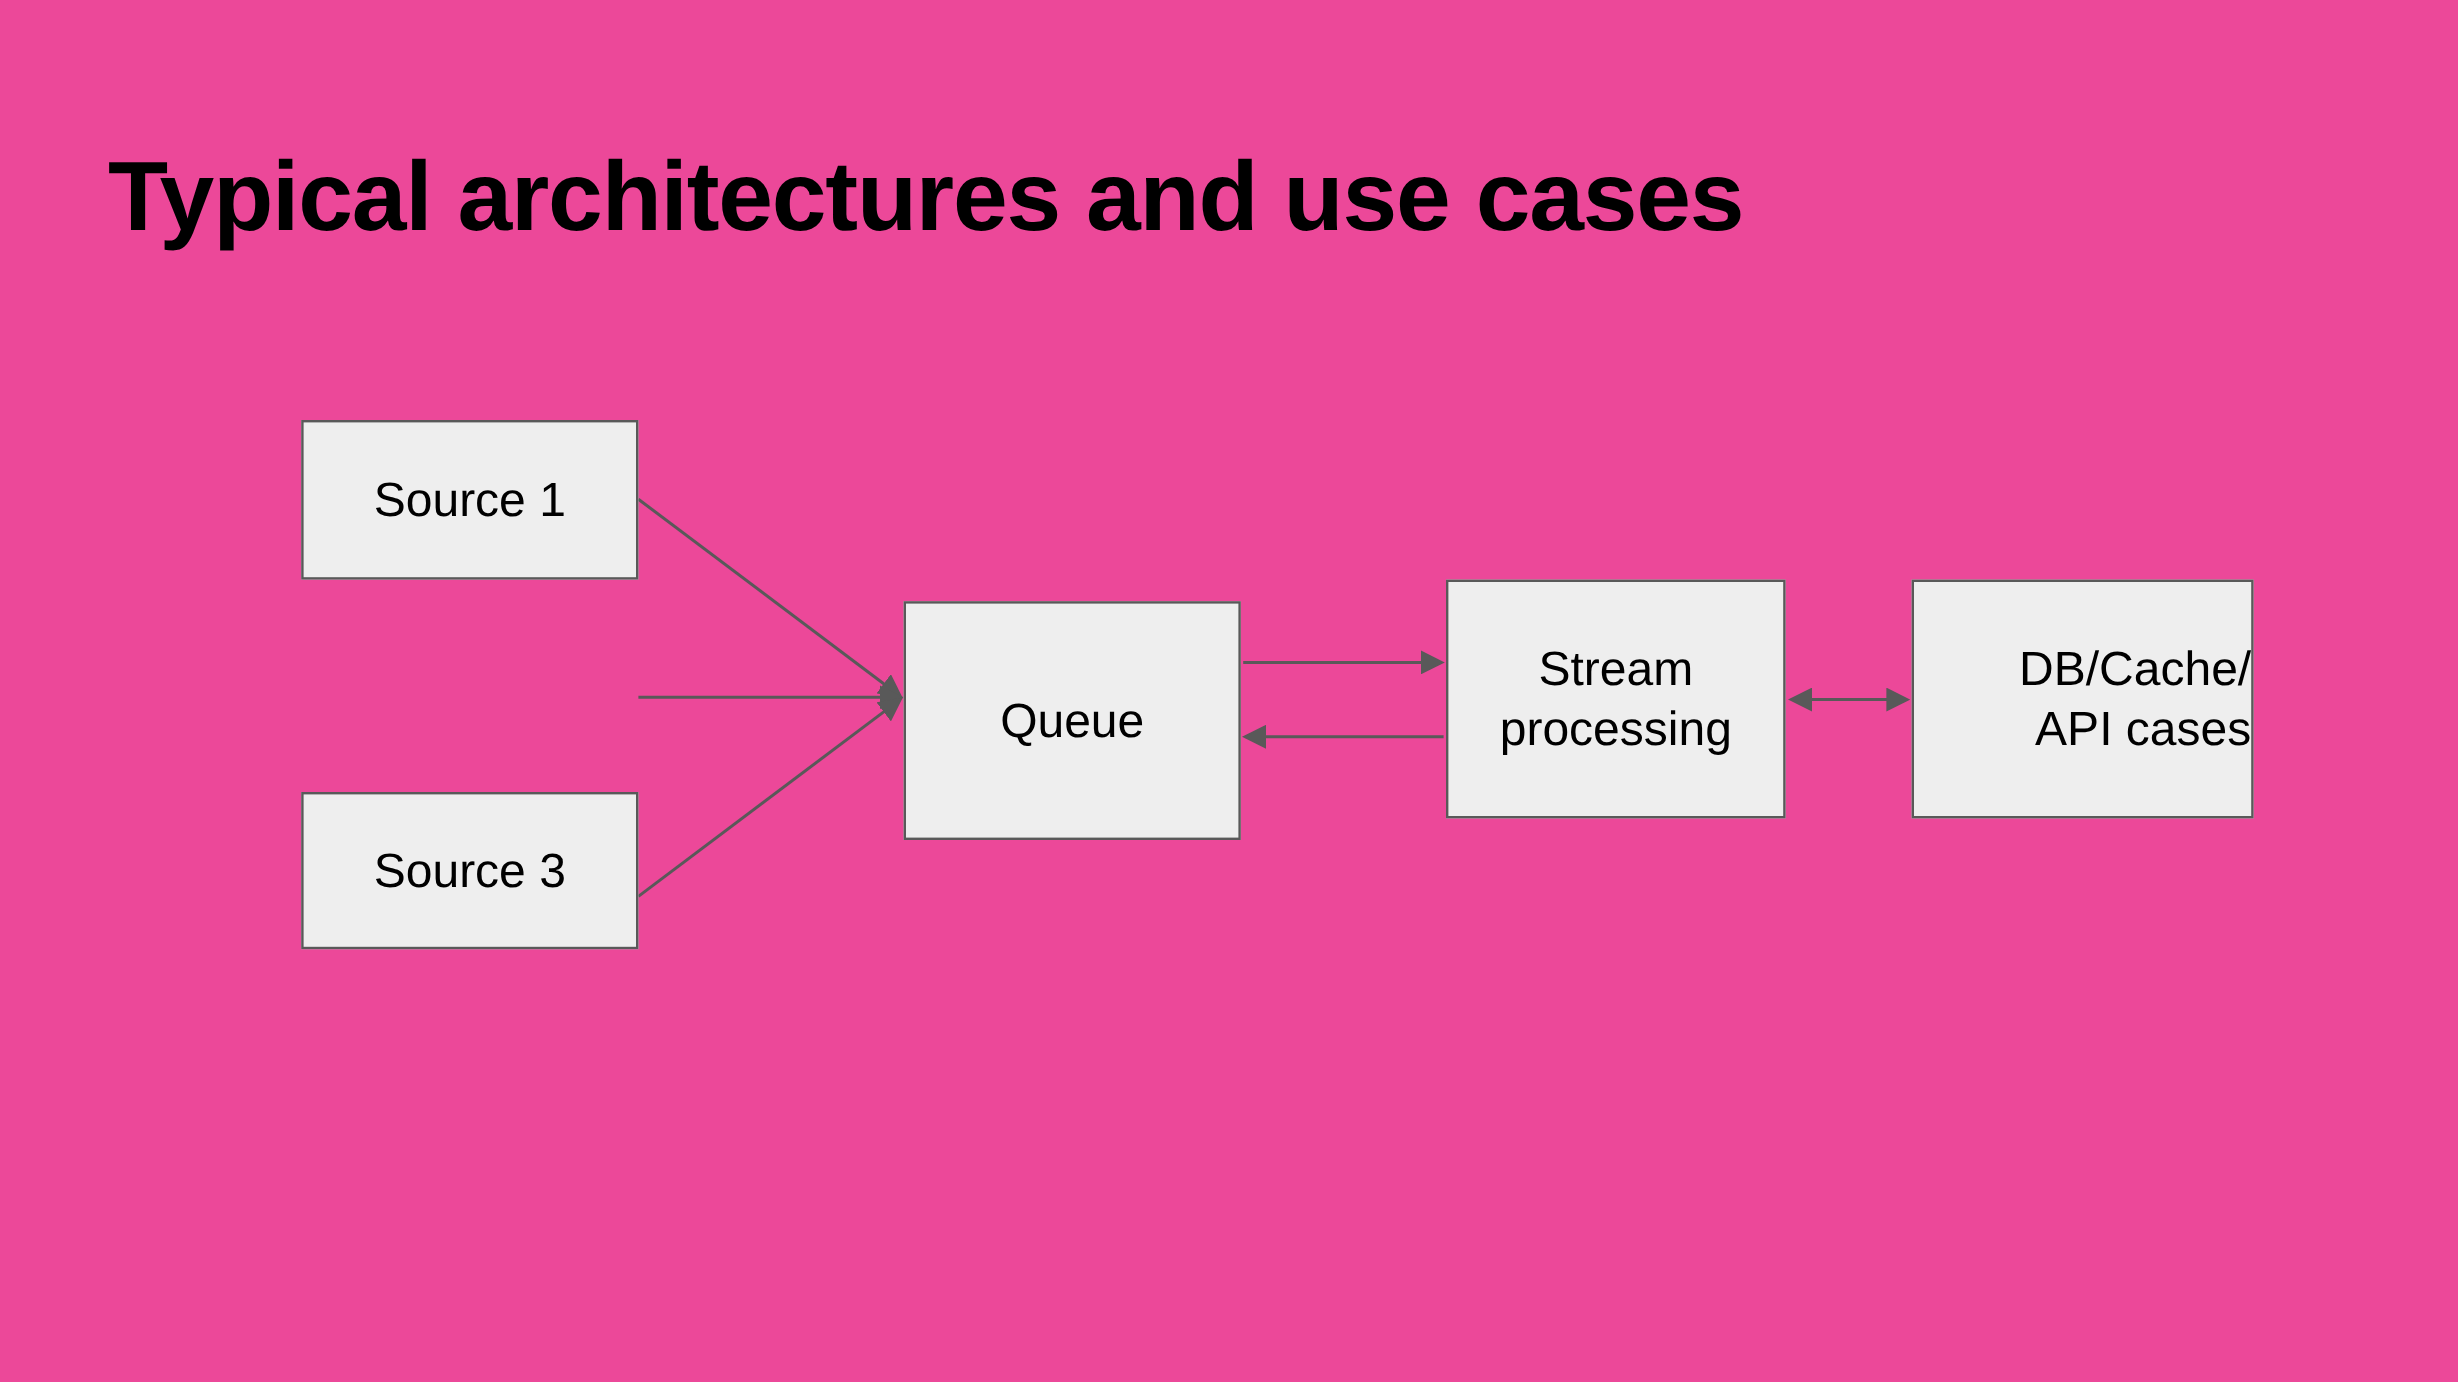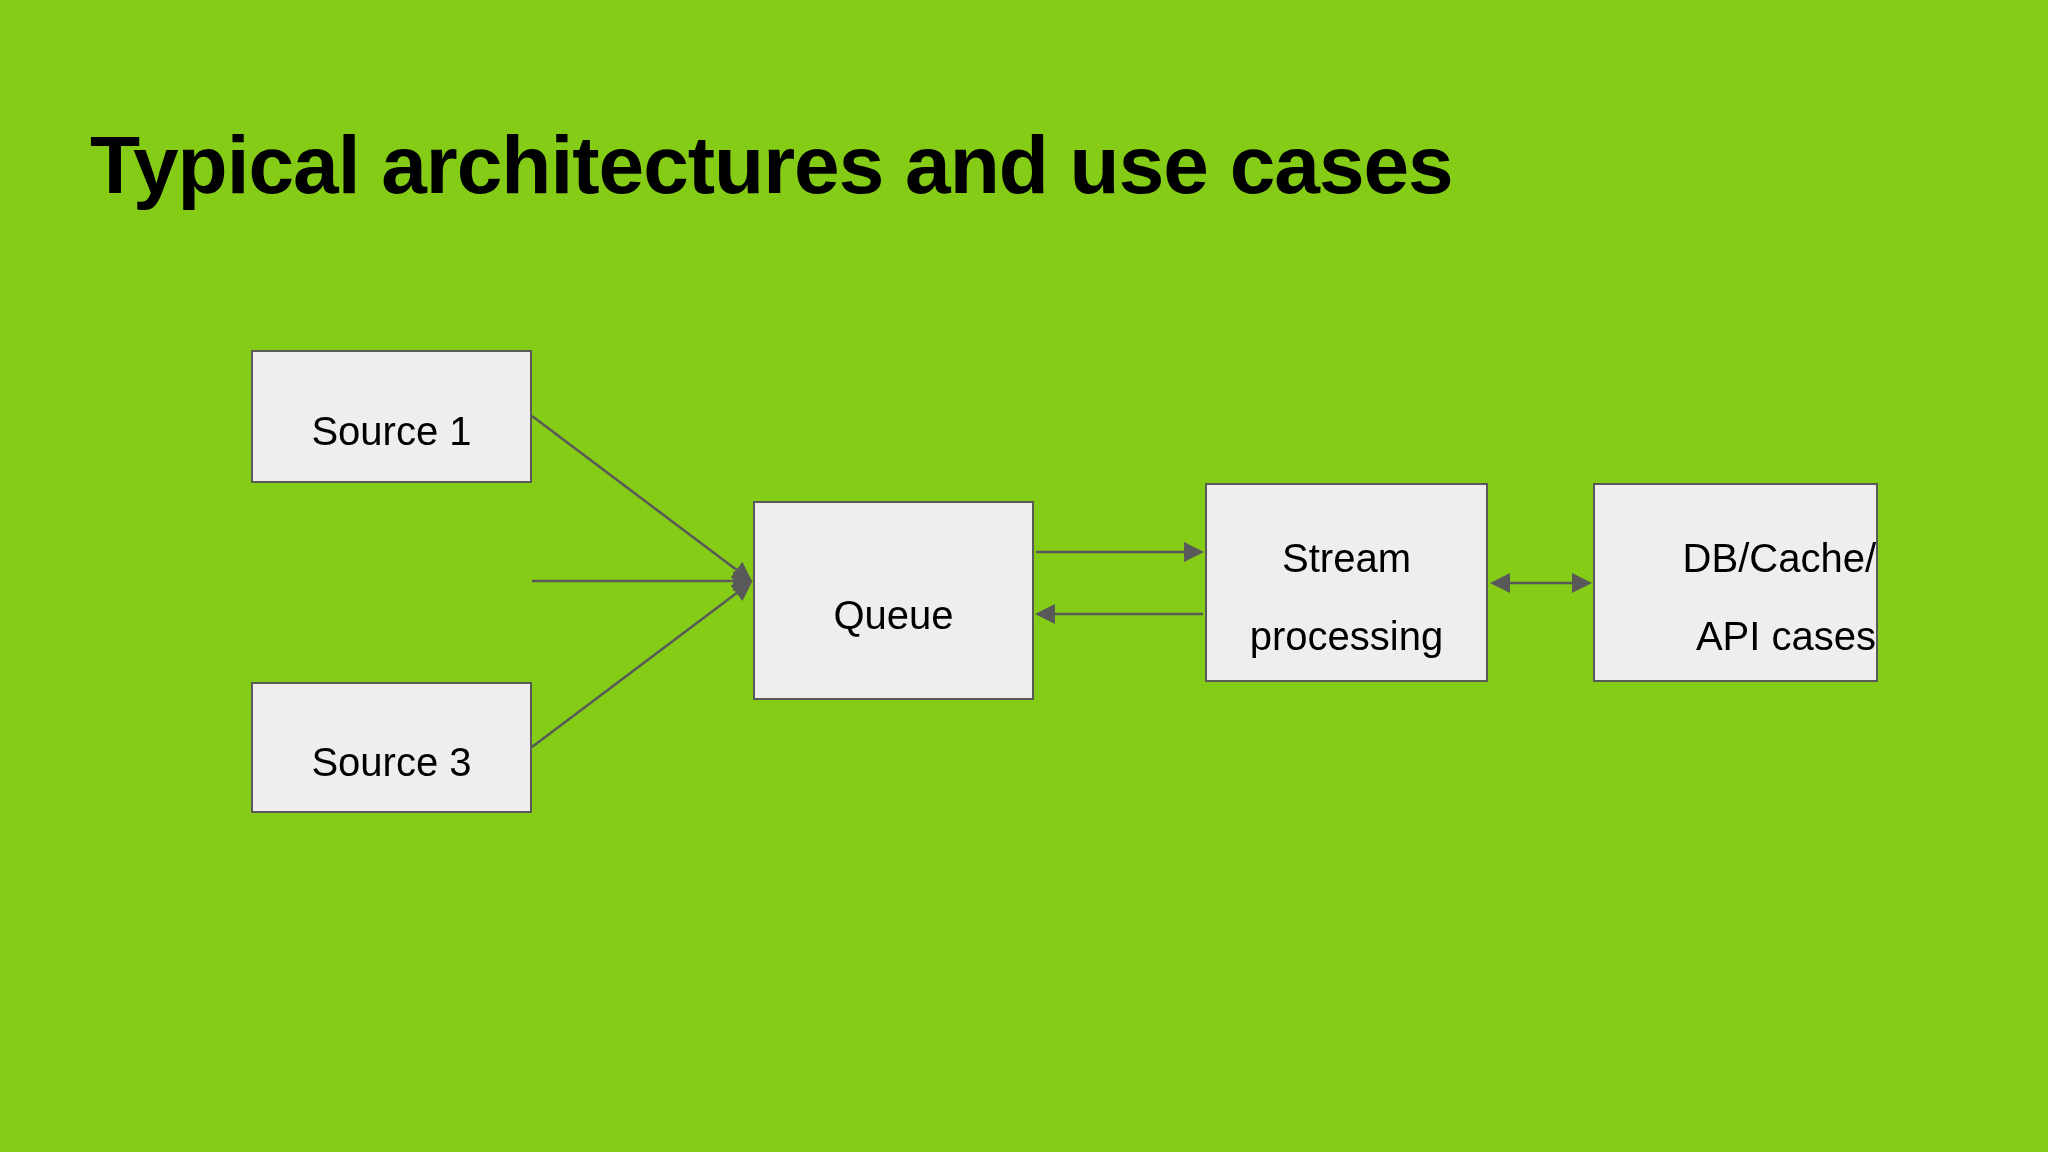--- a/index.html
+++ b/index.html
@@ -6,21 +6,21 @@
   body {
     width: 2048px; height: 1152px;
     background: #ffffff;
     font-family: "Liberation Sans", sans-serif;
     overflow: hidden;
     position: relative;
   }
   .slide {
     position: absolute; left: 0; top: 0;
     width: 2048px; height: 1152px;
-    background: #84cc16;
+    background: #ec4899;
   }
   .slide-title {
     position: absolute;
     left: 90px; top: 118px;
     margin: 0;
     font-size: 82px;
     font-weight: bold;
     color: #000000;
     letter-spacing: -1px;
     white-space: nowrap;
@@ -38,25 +38,25 @@
     flex-direction: column;
     align-items: center;
     justify-content: center;
     text-align: center;
     color: #000000;
     font-size: 40px;
     line-height: 50px;
   }
   .node-source1 { left: 251px; top: 350px; width: 281px; height: 133px; }
   .node-source2 { left: 251px; top: 515px; width: 281px; height: 132px; }
-  .node-source3 { left: 251px; top: 682px; width: 281px; height: 131px; }
+  .node-source3 { left: 251px; top: 660px; width: 281px; height: 131px; }
   .node-queue   { left: 753px; top: 501px; width: 281px; height: 199px; }
   .node-stream  { left: 1205px; top: 483px; width: 283px; height: 199px; justify-content: center; }
   .node-db      { left: 1593px; top: 483px; width: 285px; height: 199px; align-items: flex-end; }
-  .node-line { display: block; margin-top: 28px; }
+  .node-line { display: block; }
 </style>
 </head>
 <body>
 
 <div class="slide">
 
   <h1 class="slide-title">Typical architectures and use cases</h1>
 
   <svg class="connector-layer" viewBox="0 0 2048 1152" xmlns="http://www.w3.org/2000/svg">
     <defs>

